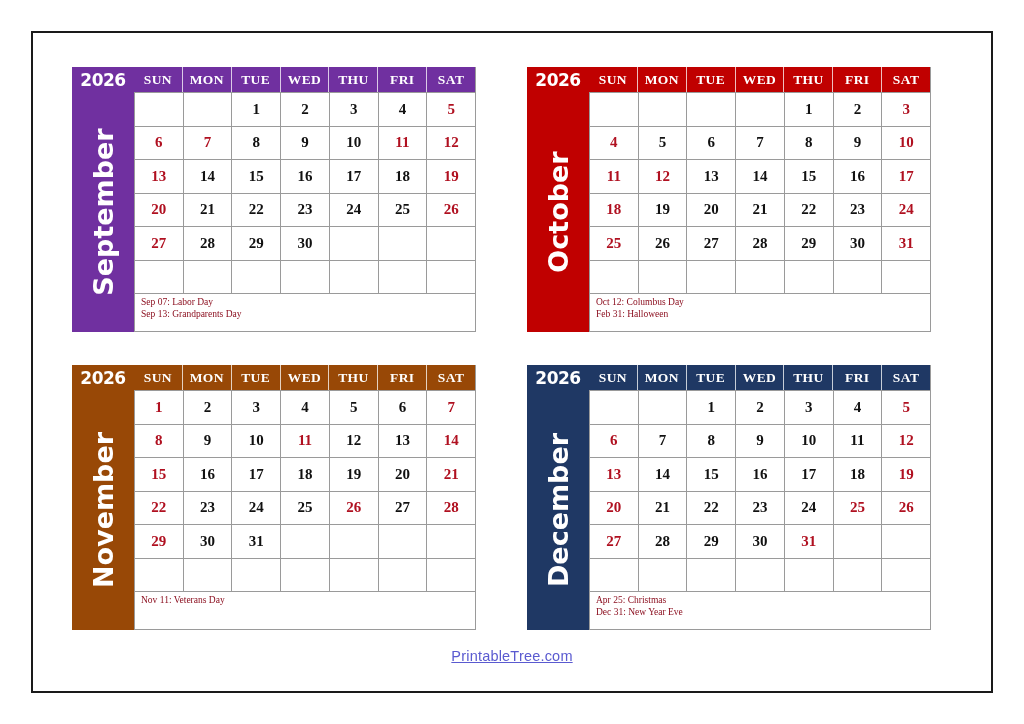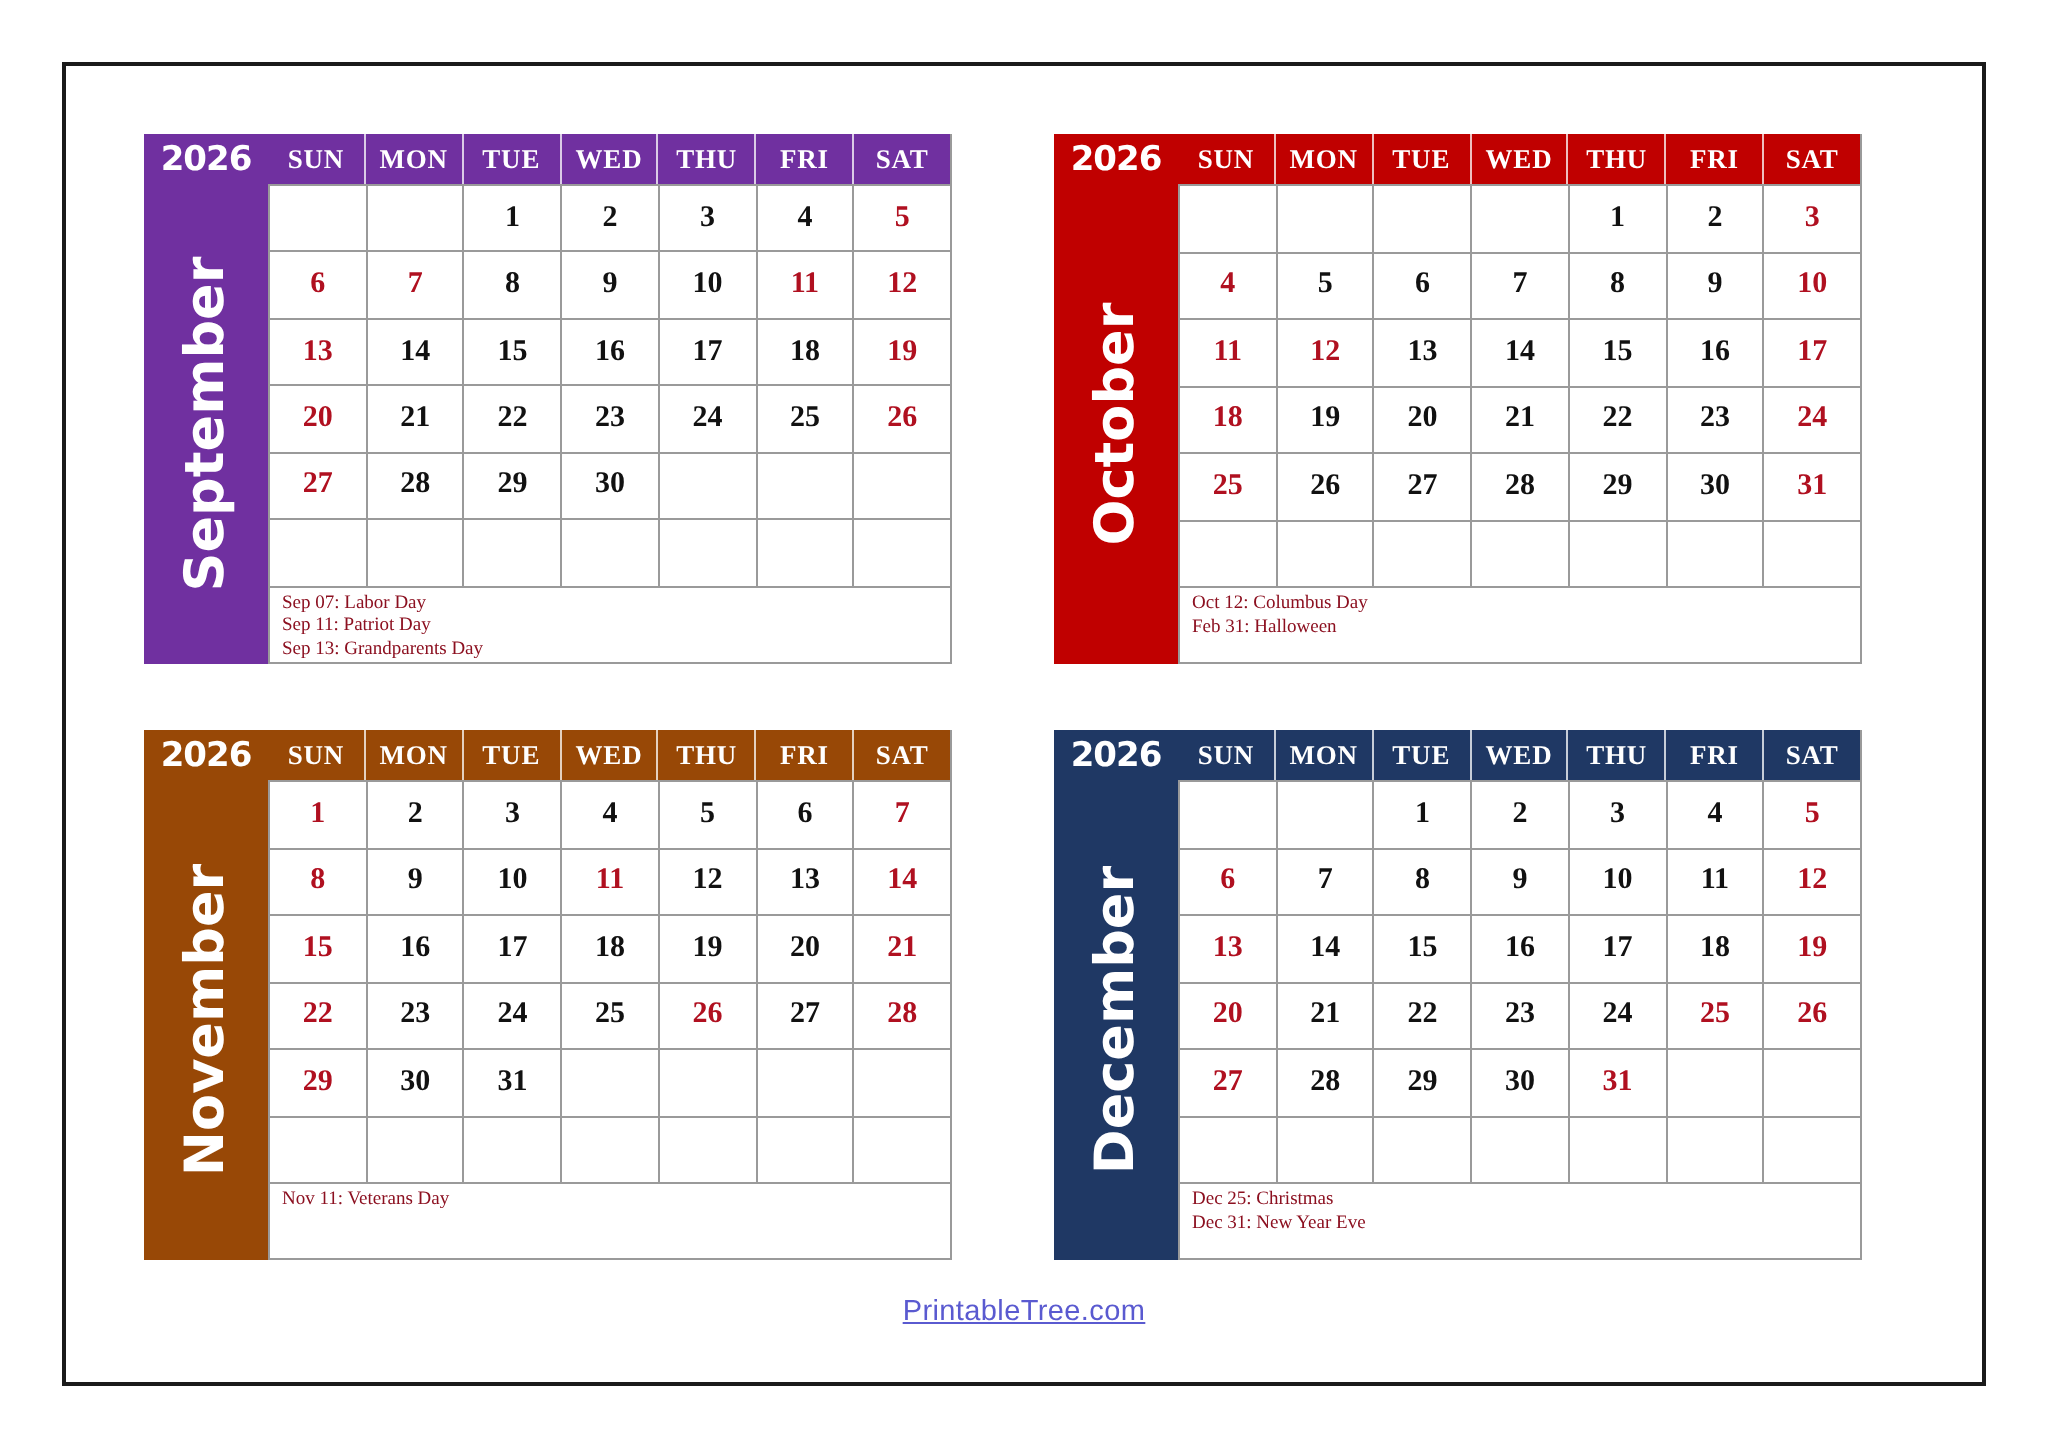--- a/index.html
+++ b/index.html
@@ -244,21 +244,20 @@
               <div class="cell"></div>
               <div class="cell"></div>
               <div class="cell"></div>
               <div class="cell"></div>
               <div class="cell"></div>
               <div class="cell"></div>
             </div>
           </div>
           <div class="notes">
             <div class="note">Sep 07: Labor Day</div>
-            <div class="note">Sep 11: Patriot Day</div>
             <div class="note">Sep 13: Grandparents  Day</div>
           </div>
         </div>
       </div>
       <div class="month m1">
         <div class="side" style="background: rgb(192, 0, 0);">
           <div class="year" style="background: rgb(192, 0, 0);">2026</div>
           <div class="mname-wrap">
             <div class="mname">October</div>
           </div>
@@ -480,21 +479,21 @@
               <div class="cell"></div>
               <div class="cell"></div>
               <div class="cell"></div>
               <div class="cell"></div>
               <div class="cell"></div>
               <div class="cell"></div>
               <div class="cell"></div>
             </div>
           </div>
           <div class="notes">
-            <div class="note">Dec 25: Christmas</div>
+            <div class="note">Apr 25: Christmas</div>
             <div class="note">Dec 31:  New Year Eve</div>
           </div>
         </div>
       </div>
     </div>
   <div id="footer">
     <a class="link" href="#">PrintableTree.com</a>
   </div>
 </div>
 

